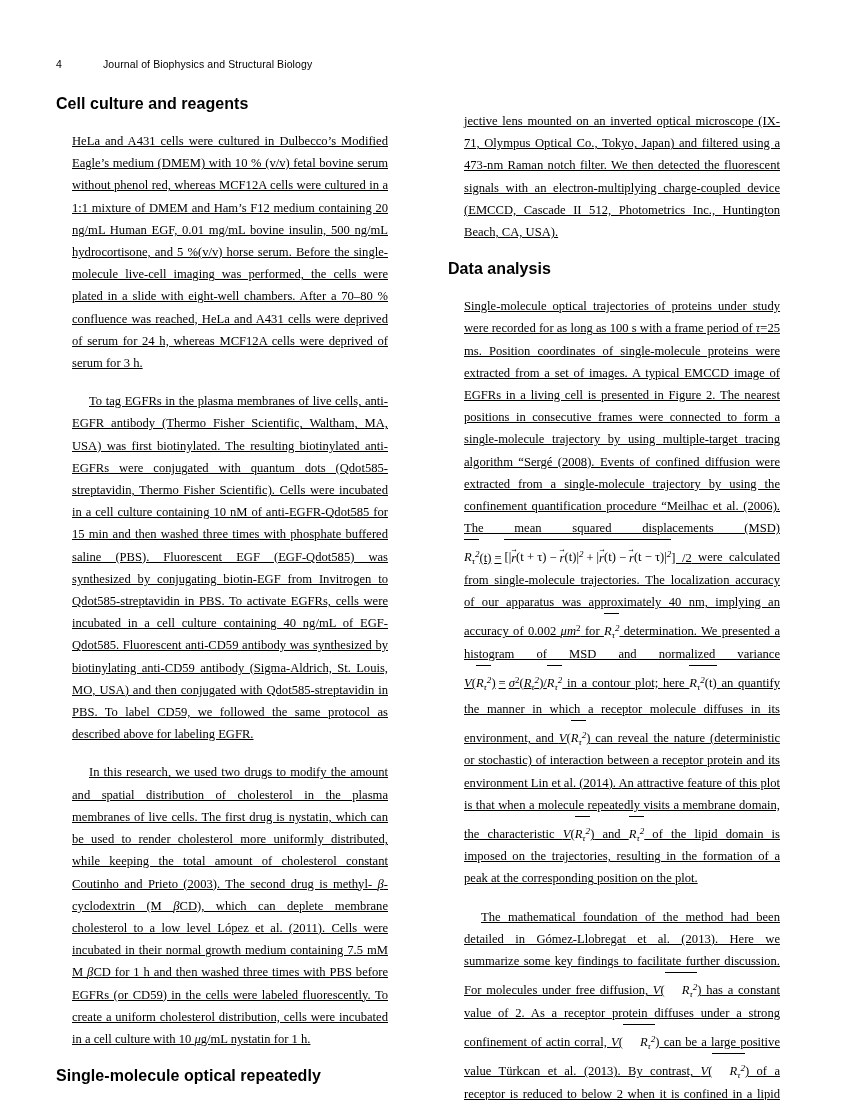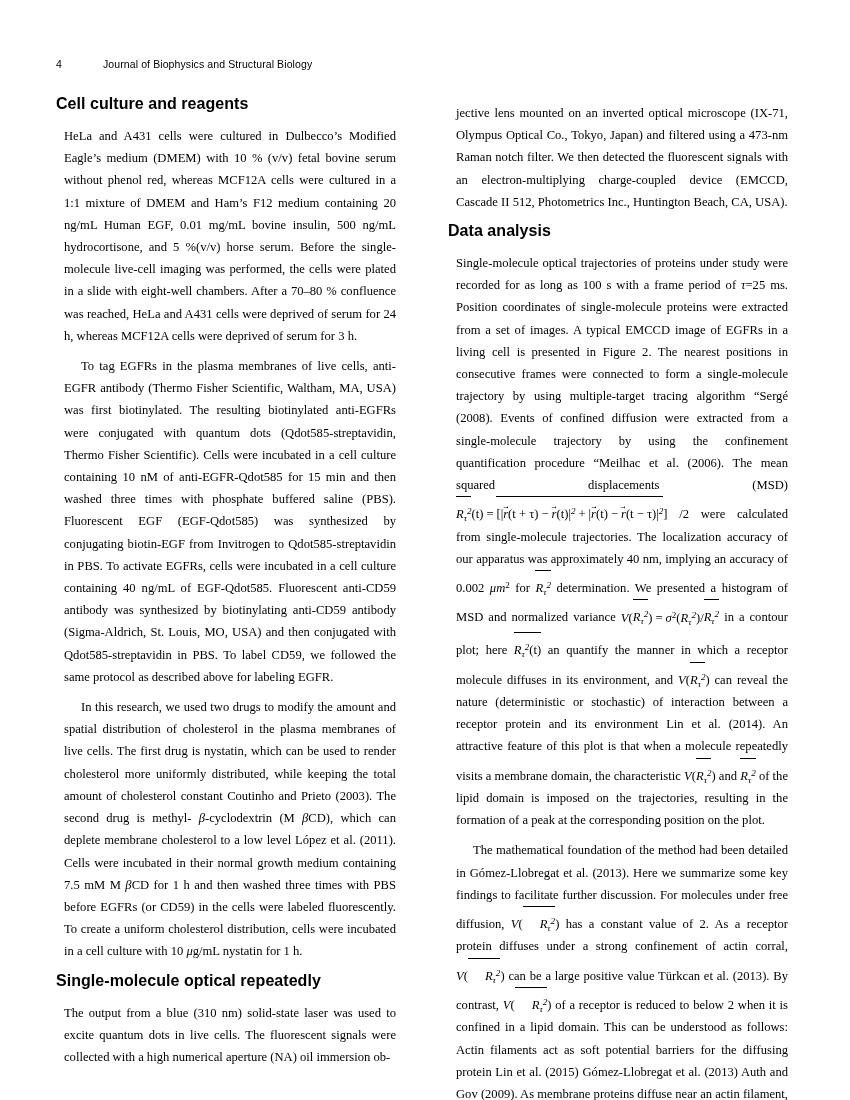--- a/index.html
+++ b/index.html
@@ -62,26 +62,27 @@
     font-weight: bold;
     margin: 0 0 11px 0;
     line-height: 1.25;
     letter-spacing: 0.05px;
   }
   h2.section.spaced {
     margin-top: 8px;
   }
 
   p.body {
-    margin: 8px;
+    margin: 16px;
     font-size: 12.6px;
     line-height: 22.2px;
     text-align: justify;
     text-justify: inter-word;
     hyphens: none;
+    text-decoration: underline;
   }
   p.body.indent {
     text-indent: 17px;
   }
   p.body + p.body {
     margin-top: 0;
   }
 
   
   .math {

